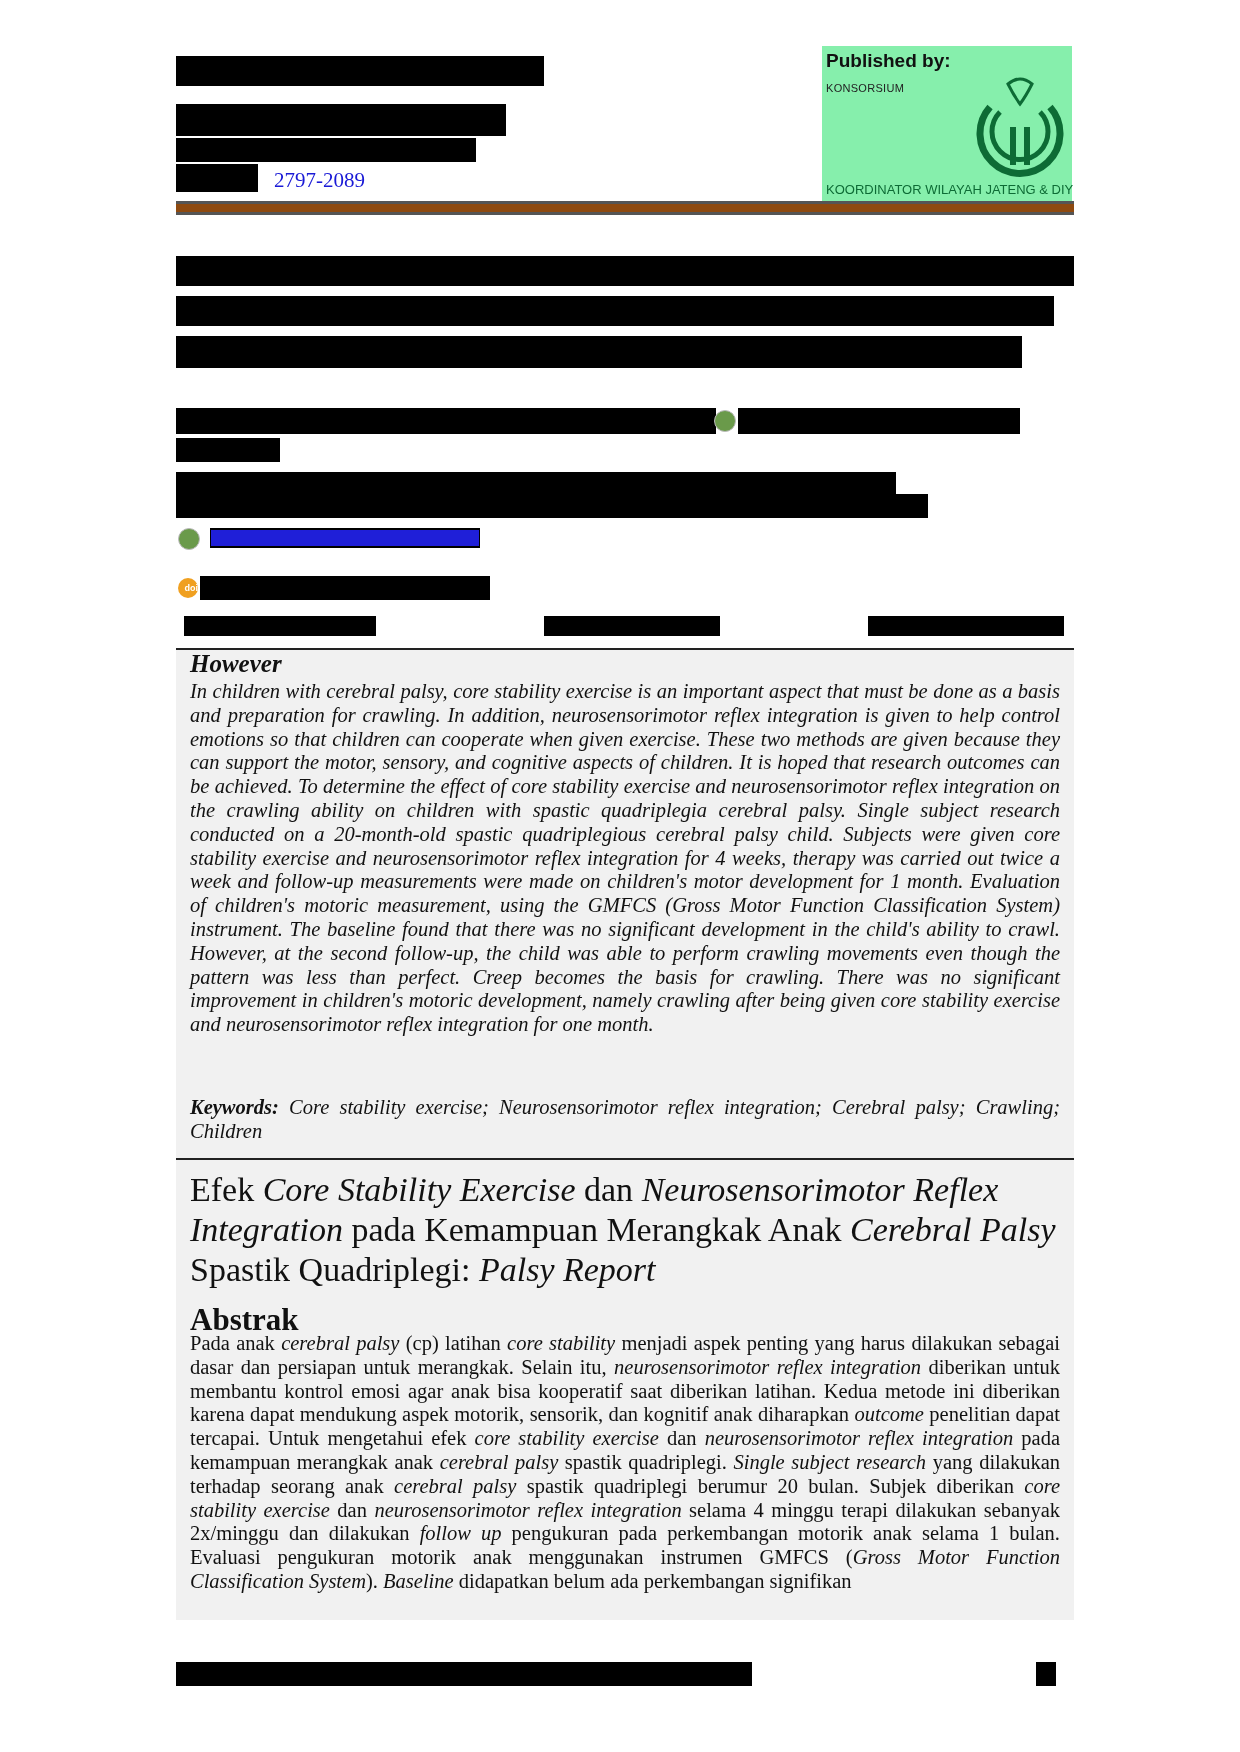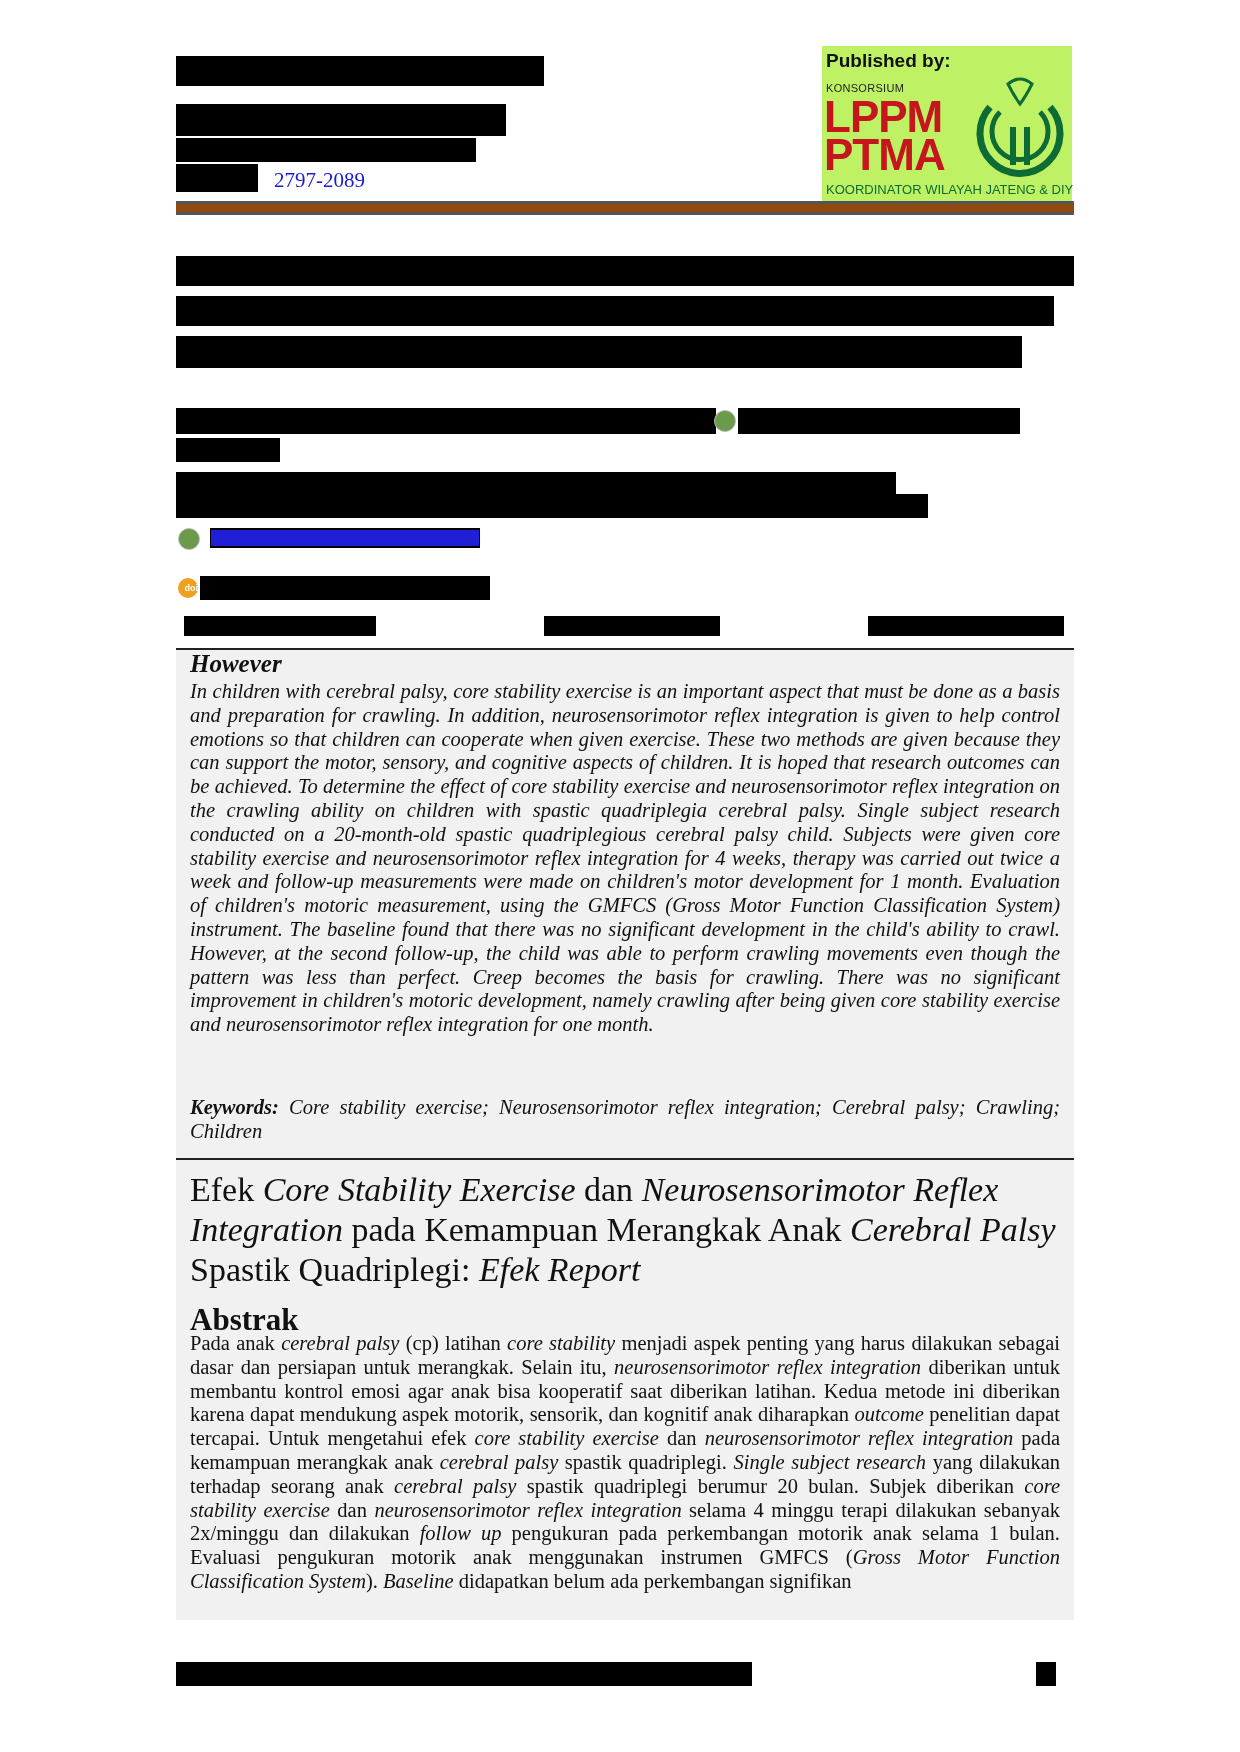--- a/index.html
+++ b/index.html
@@ -1,19 +1,19 @@
 <!DOCTYPE html>
 <html><head>
 <meta charset="utf-8">
 <style>
   html, body { margin: 0; padding: 0; background: #ffffff; }
   body { width: 1240px; height: 1752px; position: relative; overflow: hidden; font-family: "DejaVu Serif", serif; color: #111; }
   .redact { position: absolute; background: #000; }
   .issn { position: absolute; left: 274px; top: 168px; font-family: "Liberation Serif", serif; font-size: 21px; color: #1a1ad6; }
-  .pub-box { position: absolute; left: 822px; top: 46px; width: 250px; height: 160px; background: #bef264; }
+  .pub-box { position: absolute; left: 822px; top: 46px; width: 250px; height: 160px; background: #86efac; }
   .pub-by { position: absolute; left: 4px; top: 4px; font-family: "Liberation Sans", sans-serif; font-weight: bold; font-size: 19px; color: #111; }
   .konsor { position: absolute; left: 4px; top: 36px; font-family: "Liberation Sans", sans-serif; font-size: 11px; color: #222; letter-spacing: 0.3px; }
   .lppm { position: absolute; left: 2px; top: 52px; font-family: "Liberation Sans", sans-serif; font-weight: bold; font-size: 44px; line-height: 38px; color: #c4161c; letter-spacing: -1px; }
   .koord { position: absolute; left: 4px; top: 136px; font-family: "Liberation Sans", sans-serif; font-size: 13px; color: #0d6b35; white-space: nowrap; }
   .logo-svg { position: absolute; left: 148px; top: 26px; }
   .rule-bar { position: absolute; left: 176px; top: 201px; width: 898px; height: 14px; background: #8e4a10; border-top: 3px solid #555; border-bottom: 3px solid #555; box-sizing: border-box; }
   .icon-img { position: absolute; width: 20px; height: 20px; border-radius: 50%; }
   .email-icon { background: #6a9a4a; border: 1px solid #bbb; }
   .doi-icon { background: #f0a020; color: #fff; font-family: "Liberation Sans", sans-serif; font-size: 9px; font-weight: bold; text-align: center; line-height: 20px; }
   .email-link { position: absolute; left: 210px; top: 528px; height: 20px; width: 270px; background: #000; }
@@ -35,24 +35,20 @@
 
 <div class="redact" style="left:176px;top:56px;width:368px;height:30px;"></div>
 <div class="redact" style="left:176px;top:104px;width:330px;height:32px;"></div>
 <div class="redact" style="left:176px;top:138px;width:300px;height:24px;"></div>
 <div class="redact" style="left:176px;top:164px;width:82px;height:28px;"></div>
 <div class="issn">2797-2089</div>
 
 <div class="pub-box">
   <div class="pub-by">Published by:</div>
   <div class="konsor">KONSORSIUM</div>
-  <div class="lppm">
-    <div>LPPM</div>
-    <div>PTMA</div>
-  </div>
   <svg class="logo-svg" width="100" height="110" viewBox="0 0 100 110">
     <path d="M20 35 A40 40 0 1 0 80 35" fill="none" stroke="#0d6b35" stroke-width="7"></path>
     <path d="M30 40 A28 28 0 1 0 70 40" fill="none" stroke="#0d6b35" stroke-width="5"></path>
     <rect x="40" y="55" width="6" height="38" fill="#0d6b35"></rect>
     <rect x="54" y="55" width="6" height="38" fill="#0d6b35"></rect>
     <path d="M38 12 q12 -10 24 0 q-6 12 -12 20 q-6 -8 -12 -20z" fill="none" stroke="#0d6b35" stroke-width="3"></path>
   </svg>
   <div class="koord">KOORDINATOR WILAYAH JATENG &amp; DIY</div>
 </div>
 
@@ -79,18 +75,18 @@
 <div class="redact" style="left:184px;top:616px;width:192px;height:20px;"></div>
 <div class="redact" style="left:544px;top:616px;width:176px;height:20px;"></div>
 <div class="redact" style="left:868px;top:616px;width:196px;height:20px;"></div>
 
 <div class="abs-box"></div>
 <div class="abs-title">However</div>
 <div class="abs-text">In children with cerebral palsy, core stability exercise is an important aspect that must be done as a basis and preparation for crawling. In addition, neurosensorimotor reflex integration is given to help control emotions so that children can cooperate when given exercise. These two methods are given because they can support the motor, sensory, and cognitive aspects of children. It is hoped that research outcomes can be achieved. To determine the effect of core stability exercise and neurosensorimotor reflex integration on the crawling ability on children with spastic quadriplegia cerebral palsy. Single subject research conducted on a 20-month-old spastic quadriplegious cerebral palsy child. Subjects were given core stability exercise and neurosensorimotor reflex integration for 4 weeks, therapy was carried out twice a week and follow-up measurements were made on children's motor development for 1 month. Evaluation of children's motoric measurement, using the GMFCS (Gross Motor Function Classification System) instrument. The baseline found that there was no significant development in the child's ability to crawl. However, at the second follow-up, the child was able to perform crawling movements even though the pattern was less than perfect. Creep becomes the basis for crawling. There was no significant improvement in children's motoric development, namely crawling after being given core stability exercise and neurosensorimotor reflex integration for one month.</div>
 <div class="kw"><b>Keywords:</b> <span>Core stability exercise; Neurosensorimotor reflex integration; Cerebral palsy; Crawling; Children</span></div>
 
 <div class="id-box"></div>
-<div class="id-title"><span>Efek </span><i>Core Stability Exercise</i><span> dan </span><i>Neurosensorimotor Reflex Integration</i><span> pada Kemampuan Merangkak Anak </span><i>Cerebral Palsy</i><span> Spastik Quadriplegi: </span><i>Efek Report</i></div>
+<div class="id-title"><span>Efek </span><i>Core Stability Exercise</i><span> dan </span><i>Neurosensorimotor Reflex Integration</i><span> pada Kemampuan Merangkak Anak </span><i>Cerebral Palsy</i><span> Spastik Quadriplegi: </span><i>Palsy Report</i></div>
 <div class="id-abs-h">Abstrak</div>
 <div class="id-abs-text"><span>Pada anak </span><i>cerebral palsy</i><span> (cp) latihan </span><i>core stability</i><span> menjadi aspek penting yang harus dilakukan sebagai dasar dan persiapan untuk merangkak. Selain itu, </span><i>neurosensorimotor reflex integration</i><span> diberikan untuk membantu kontrol emosi agar anak bisa kooperatif saat diberikan latihan. Kedua metode ini diberikan karena dapat mendukung aspek motorik, sensorik, dan kognitif anak diharapkan </span><i>outcome</i><span> penelitian dapat tercapai. Untuk mengetahui efek </span><i>core stability exercise</i><span> dan </span><i>neurosensorimotor reflex integration</i><span> pada kemampuan merangkak anak </span><i>cerebral palsy</i><span> spastik quadriplegi. </span><i>Single subject research</i><span> yang dilakukan terhadap seorang anak </span><i>cerebral palsy</i><span> spastik quadriplegi berumur 20 bulan. Subjek diberikan </span><i>core stability exercise</i><span> dan </span><i>neurosensorimotor reflex integration</i><span> selama 4 minggu terapi dilakukan sebanyak 2x/minggu dan dilakukan </span><i>follow up</i><span> pengukuran pada perkembangan motorik anak selama 1 bulan. Evaluasi pengukuran motorik anak menggunakan instrumen GMFCS (</span><i>Gross Motor Function Classification System</i><span>). </span><i>Baseline</i><span> didapatkan belum ada perkembangan signifikan</span></div>
 
 <div class="redact" style="left:176px;top:1662px;width:576px;height:24px;"></div>
 <div class="redact" style="left:1036px;top:1662px;width:20px;height:24px;"></div>
 
 </body></html>

